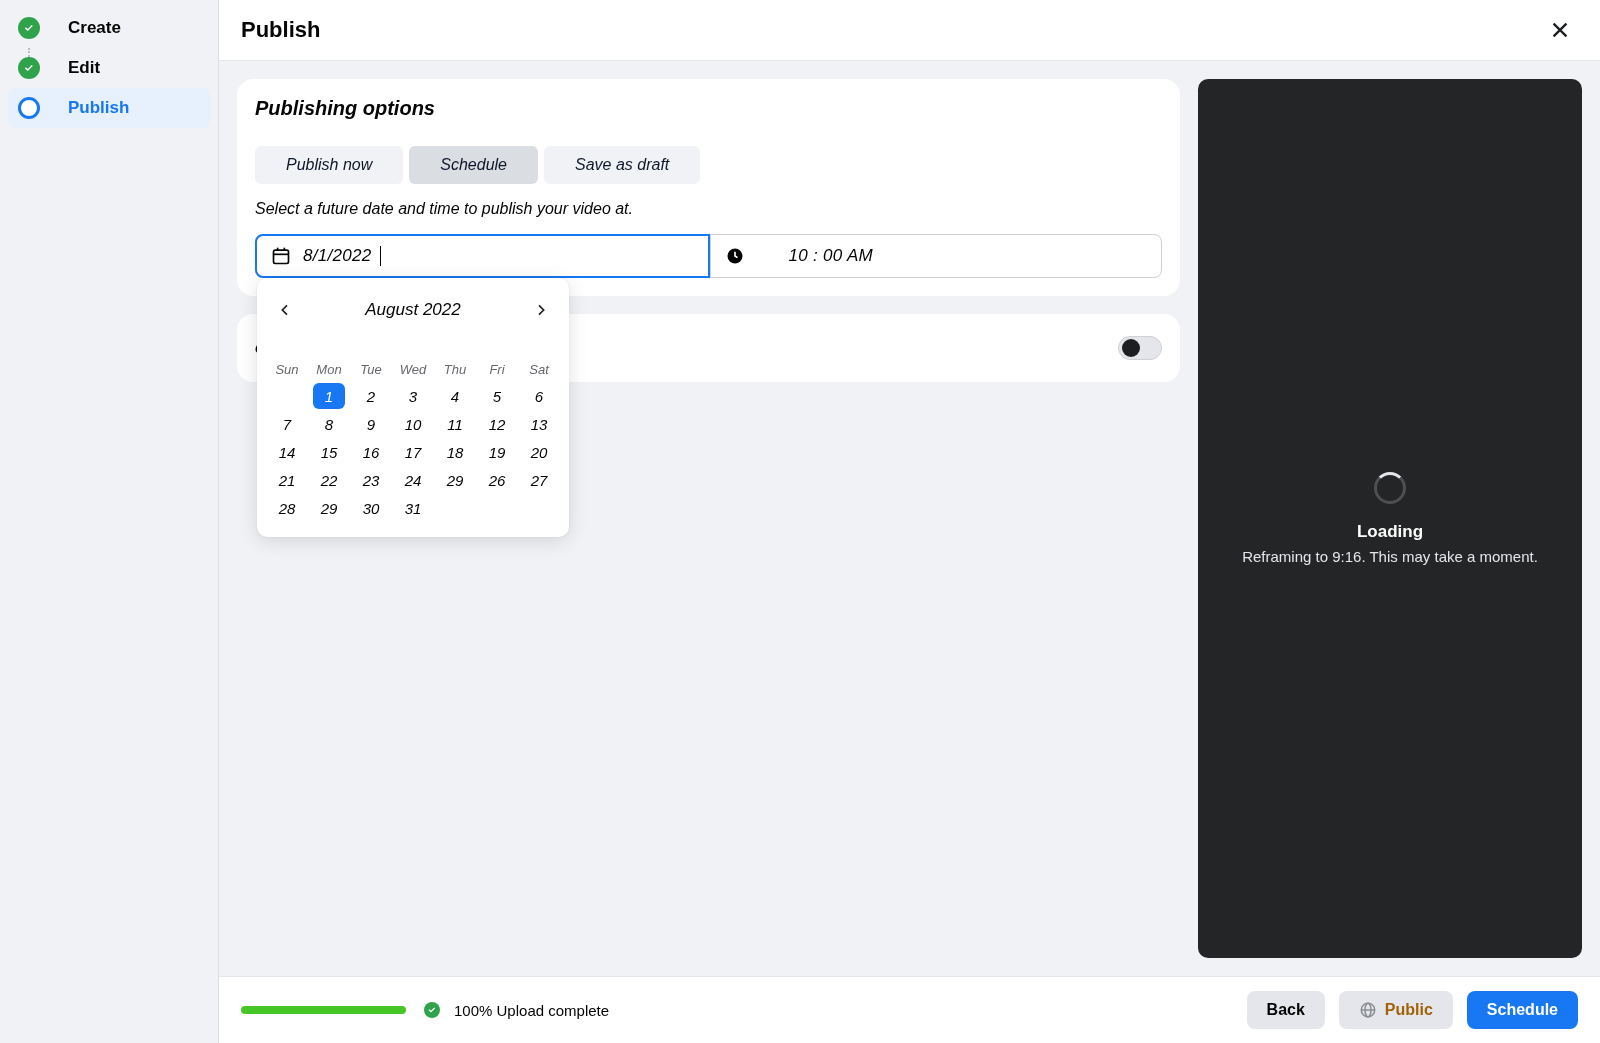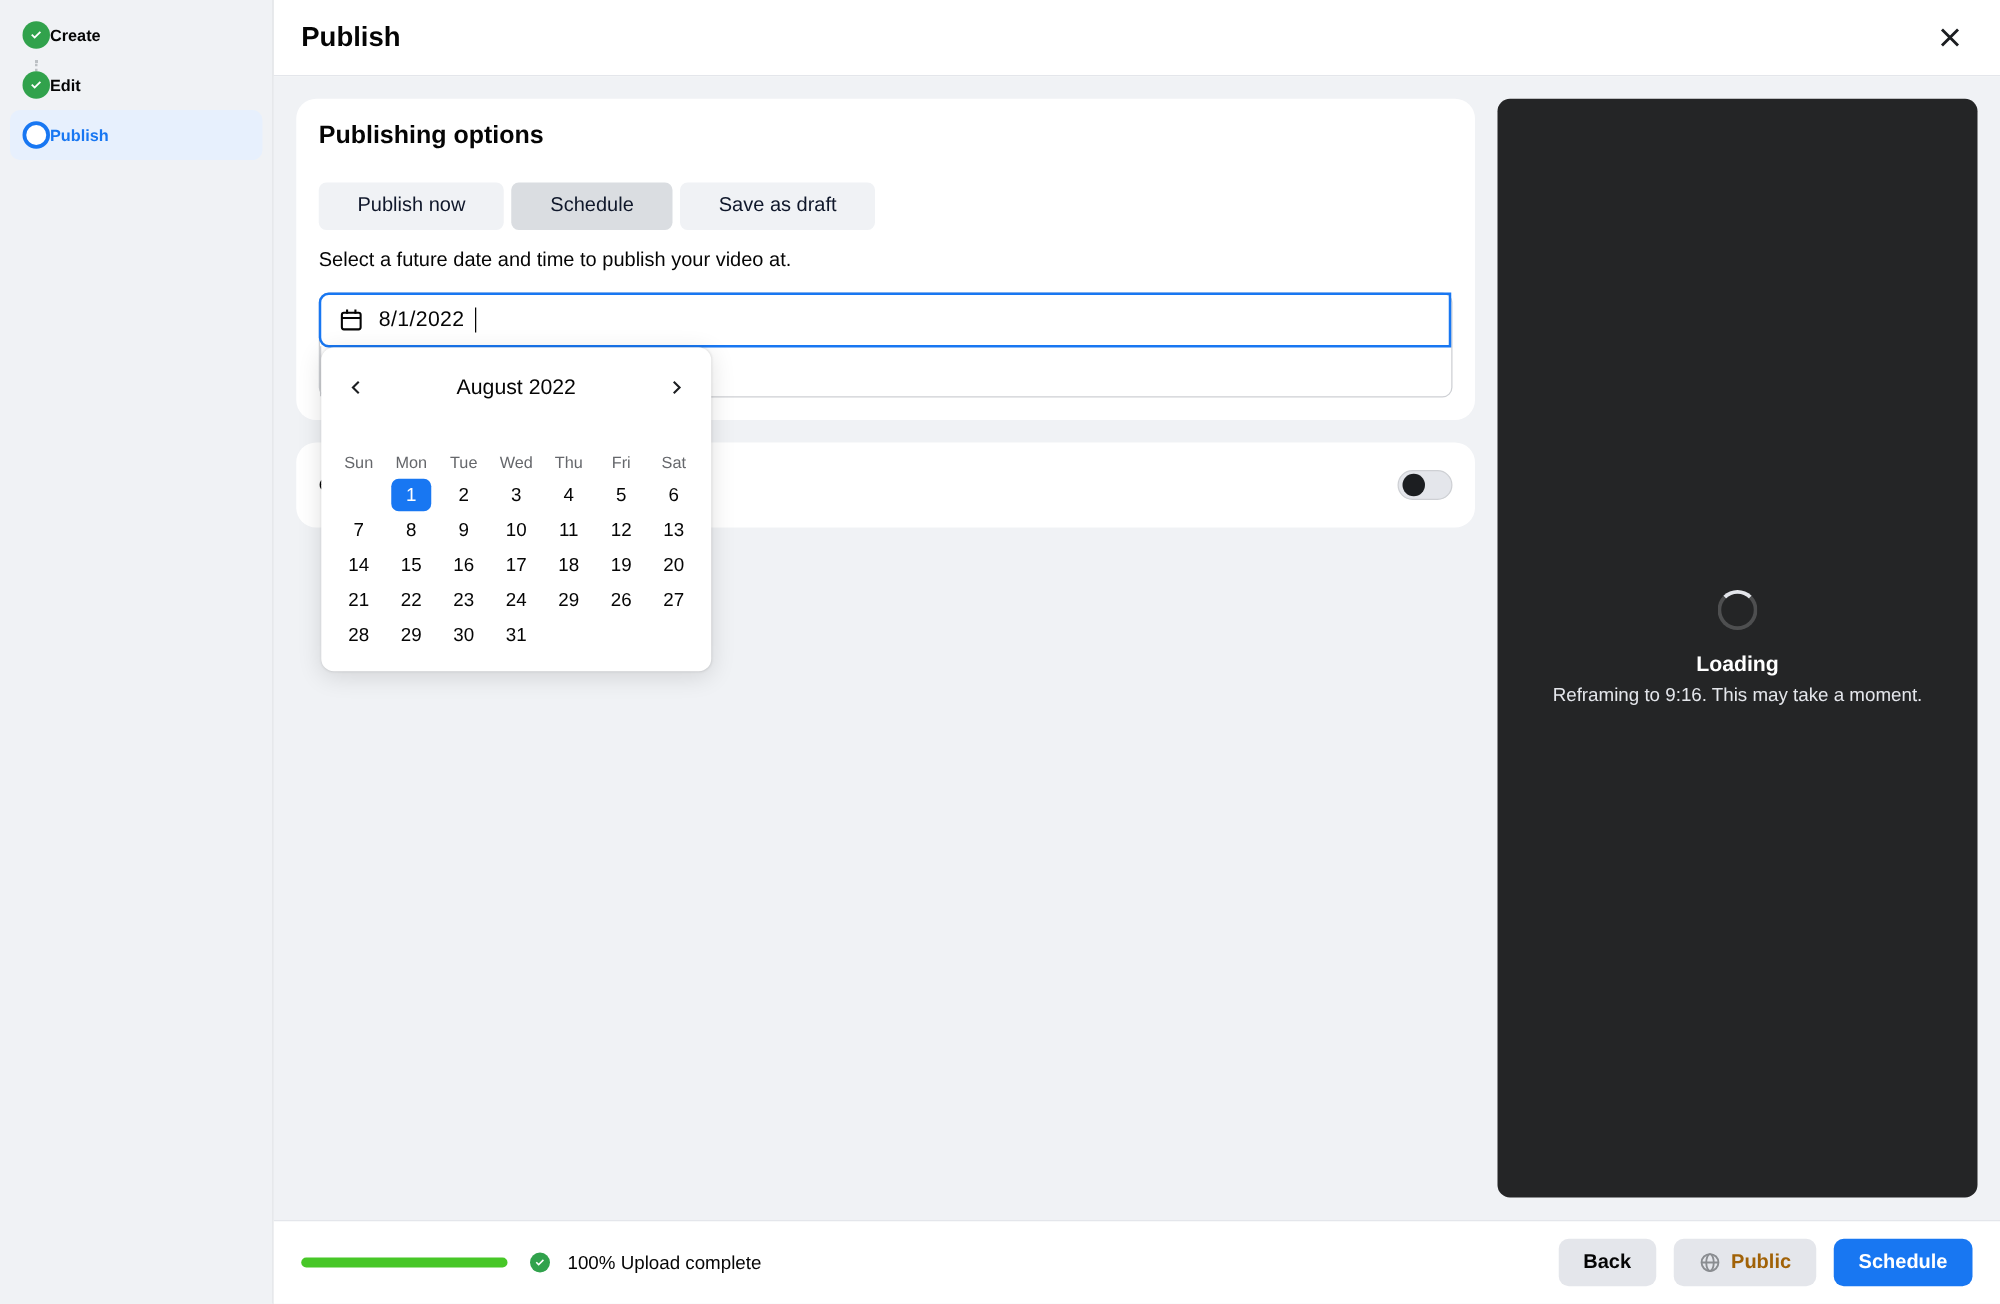--- a/index.html
+++ b/index.html
@@ -1,49 +1,49 @@
 <!DOCTYPE html>
 <html><head>
 <meta charset="utf-8">
 <style>
 * { box-sizing: border-box; margin: 0; padding: 0; font-family: -apple-system, BlinkMacSystemFont, "Segoe UI", Helvetica, Arial, sans-serif; }
 html, body { height: 100%; width: 100%; }
 body { display: flex; background: #f0f2f5; color: #050505; }
 
 
 .sidebar { width: 219px; background: #f0f2f5; padding: 8px; border-right: 1px solid #dcdee1; display: flex; flex-direction: column; gap: 0; }
-.step { display: flex; align-items: center; gap: 0; padding: 9px 10px; border-radius: 8px; font-size: 13px; font-weight: 600; cursor: pointer; position: relative; }
+.step { display: flex; align-items: center; gap: 28px; padding: 9px 10px; border-radius: 8px; font-size: 17px; font-weight: 600; cursor: pointer; position: relative; }
 .step.active { background: #e7f0fd; color: #1877f2; }
 .step-icon { width: 22px; height: 22px; border-radius: 50%; display: flex; align-items: center; justify-content: center; flex-shrink: 0; }
 .step-icon.done { background: #31a24c; }
 .step-icon.done svg { width: 12px; height: 12px; fill: #fff; }
 .step-icon.current { border: 3px solid #1877f2; background: #fff; }
 .step-connector { position: absolute; left: 20px; top: 40px; width: 2px; height: 12px; }
 .step-connector.dots { border-left: 2px dotted #bcc0c4; }
 
 
 .main { flex: 1; display: flex; flex-direction: column; background: #fff; }
 .header { display: flex; align-items: center; justify-content: space-between; padding: 12px 22px; border-bottom: 1px solid #e4e6eb; }
 .header h1 { font-size: 22px; font-weight: 700; color: #050505; }
 .close-btn { width: 36px; height: 36px; display: flex; align-items: center; justify-content: center; border-radius: 50%; cursor: pointer; }
 .close-btn svg { width: 22px; height: 22px; stroke: #1c1e21; stroke-width: 2.5; }
 
 .content { flex: 1; display: flex; gap: 18px; padding: 18px; background: #f0f2f5; overflow: hidden; }
 .left-col { flex: 1; display: flex; flex-direction: column; gap: 18px; min-width: 0; }
 
-.card { background: #fff; border-radius: 16px; padding: 18px; position: relative; }
+.card { background: #fff; border-radius: 16px; padding: 18px; position: relative; font-style: italic; }
 .card h2 { font-size: 20px; font-weight: 700; margin-bottom: 14px; }
 
 .option-tabs { display: flex; gap: 6px; margin-bottom: 16px; }
 .option-tab { padding: 10px 31px; border-radius: 6px; font-size: 16px; background: #f0f2f5; cursor: pointer; color: #0f172a; margin-top: 12px; }
 .option-tab.selected { background: #dadde1; font-weight: 400; }
 
 .help-text { font-size: 16px; color: #050505; margin-bottom: 16px; }
 
-.datetime-row { display: flex; gap: 0; border: 1px solid #ced0d4; border-radius: 8px; overflow: visible; flex-direction: column; }
+.datetime-row { display: flex; gap: 0; border: 1px solid #ced0d4; border-radius: 8px; overflow: visible; }
 .dt-field { display: flex; align-items: center; gap: 12px; padding: 10px 14px; flex: 1; position: relative; }
 .dt-field.date { border: 2px solid #1877f2; border-radius: 8px 0 0 8px; margin: -1px 0 -1px -1px; }
 .dt-field.time { border-left: 1px solid #ced0d4; gap: 44px; }
 .dt-field svg { width: 20px; height: 20px; flex-shrink: 0; }
 .dt-field span { font-size: 17px; letter-spacing: 0.3px; }
 .dt-field .cursor { border-right: 1.5px solid #050505; height: 20px; margin-left: -4px; }
 
 
 .calendar { position: absolute; top: 100%; left: 0; margin-top: 2px; background: #fff; border-radius: 10px; box-shadow: 0 4px 20px rgba(0,0,0,0.12), 0 0 2px rgba(0,0,0,0.1); padding: 12px 10px 16px; width: 312px; z-index: 10; }
 .cal-header { display: flex; align-items: center; justify-content: space-between; padding: 6px 4px 10px; }

